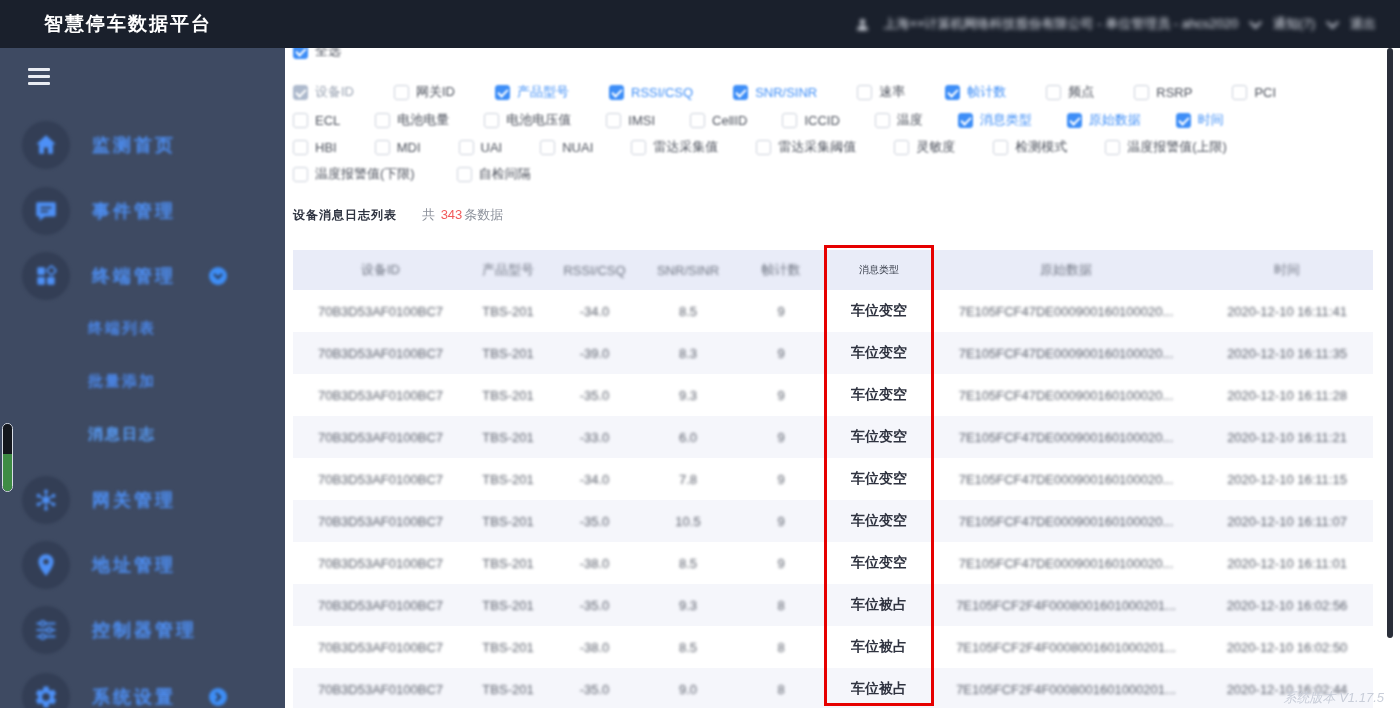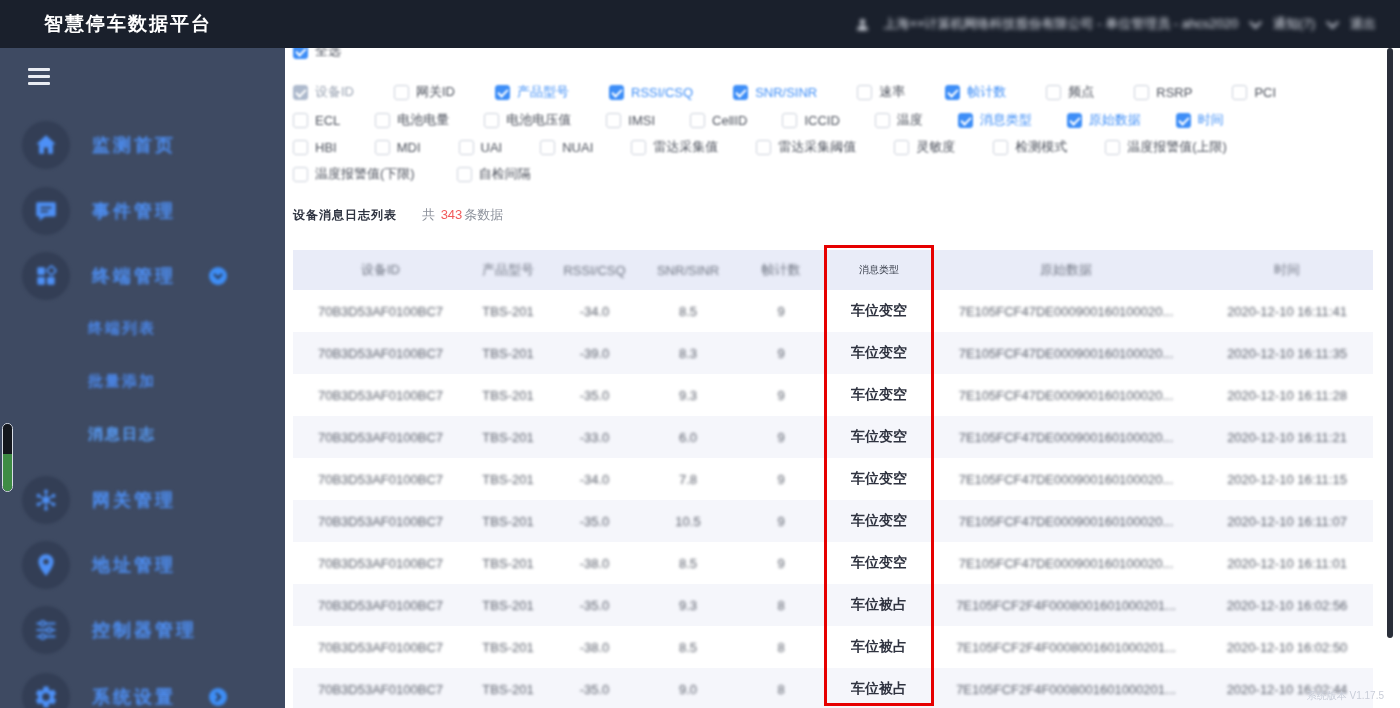--- a/index.html
+++ b/index.html
@@ -109,21 +109,21 @@
     position:absolute; left:824px; top:245px; width:110px; height:461px;
     border:3px solid #e60000; box-sizing:border-box; z-index:40; pointer-events:none;
   }
 
   
   .right-scroll {
     position:absolute; left:1387px; top:48px; width:6px; height:590px;
     background:#2a2f3a; border-radius:3px; z-index:15;
   }
 
-  .watermark { position:absolute; top:641px; right:16px; font-size:10px; color:#c9ced9; filter:blur(0.7px); }
+  .watermark { position:absolute; top:641px; right:16px; font-size:13px; color:#c9ced9; filter:blur(0.7px);font-style:italic; }
 </style>
 </head>
 <body>
 
 <div class="page">
 
   <header class="topbar">
     <div class="brand">智慧停车数据平台</div>
     <div class="topbar-right">
       <span class="person-svg">

